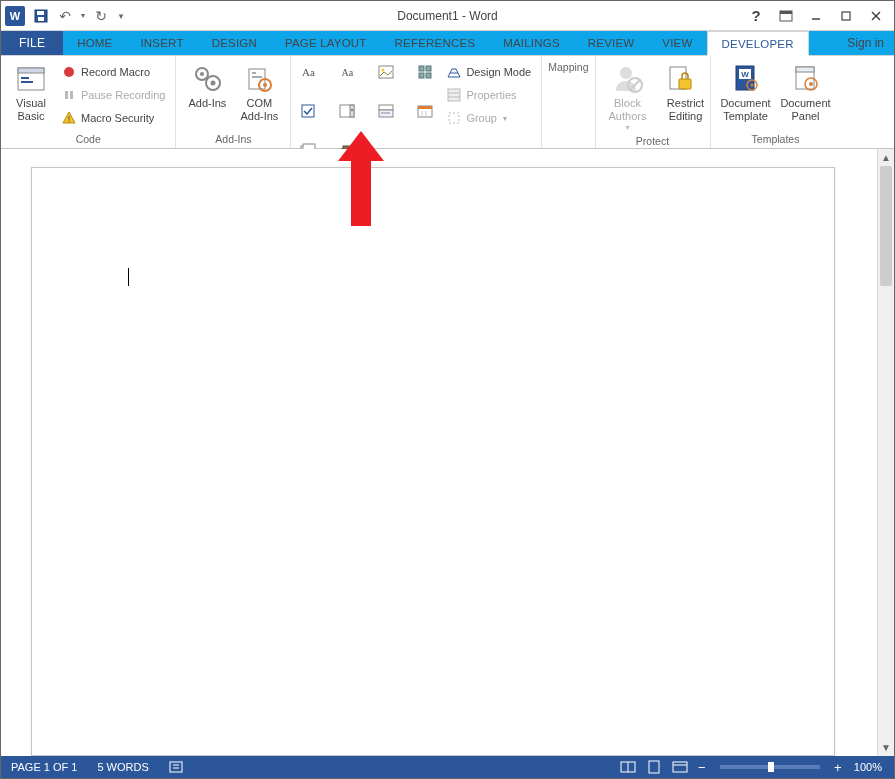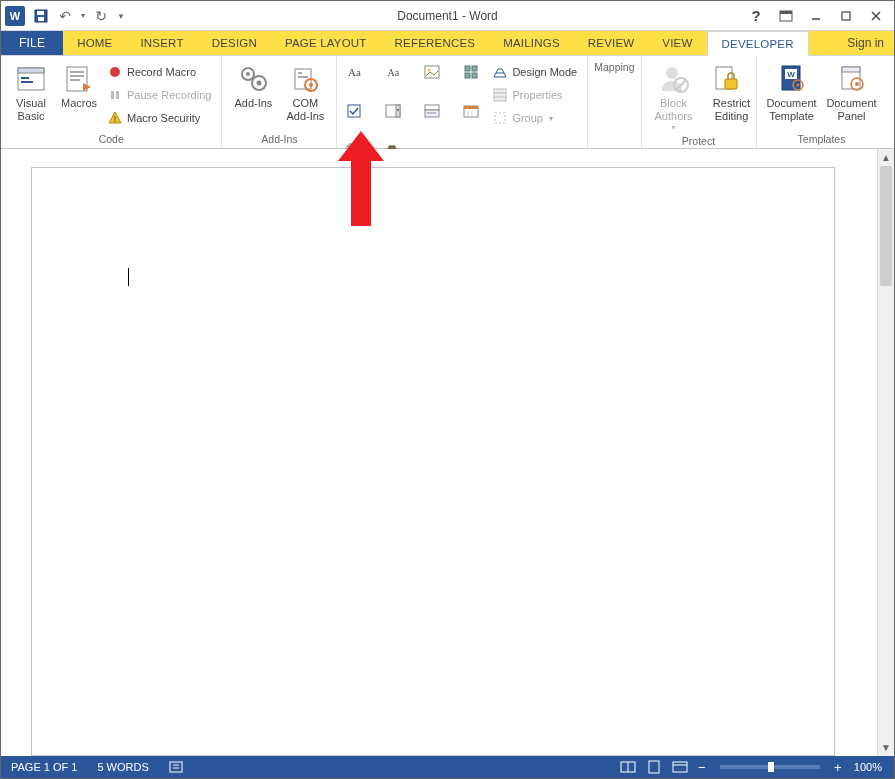--- a/index.html
+++ b/index.html
@@ -9,21 +9,21 @@
 .titlebar { height: 30px; background: #fff; display: flex; align-items: center; border-bottom: 1px solid #d4d4d4; position: relative; }
 .app-icon { width: 20px; height: 20px; background: #2b579a; margin: 0 5px 0 4px; display: flex; align-items: center; justify-content: center; color: #fff; font-size: 11px; font-weight: bold; border-radius: 2px; }
 .qat { display: flex; align-items: center; gap: 2px; }
 .qat-btn { width: 22px; height: 22px; display: flex; align-items: center; justify-content: center; color: #666; font-size: 14px; cursor: pointer; }
 .title-text { position: absolute; left: 50%; transform: translateX(-50%); font-size: 12px; color: #444; }
 .win-controls { margin-left: auto; display: flex; align-items: center; gap: 2px; padding-right: 4px; }
 .win-btn { width: 28px; height: 22px; display: flex; align-items: center; justify-content: center; color: #555; font-size: 13px; cursor: pointer; }
 .help-btn { font-weight: bold; font-size: 15px; color: #444; }
 
 
-.tabs-row { height: 25px; background: #fde047; display: flex; align-items: stretch; border-bottom: 1px solid #d4d4d4; }
+.tabs-row { height: 25px; background: #0ea5e9; display: flex; align-items: stretch; border-bottom: 1px solid #d4d4d4; }
 .tab { padding: 0 14px; font-size: 11.5px; color: #444; display: flex; align-items: center; cursor: pointer; text-transform: uppercase; letter-spacing: 0.2px; }
 .tab.file { background: #2b579a; color: #fff; padding: 0 18px; font-size: 12px; }
 .tab.active { border: 1px solid #d4d4d4; border-bottom: 1px solid #fff; color: #2b579a; margin-bottom: -1px; background: #fff; }
 .signin { margin-left: auto; padding: 0 10px; font-size: 12px; color: #444; display: flex; align-items: center; cursor: pointer; }
 
 
 .ribbon { height: 93px; background: #fff; border-bottom: 1px solid #c5c5c5; display: flex; }
 .group { border-right: 1px solid #e1e1e1; padding: 3px 6px 0 6px; display: flex; flex-direction: column; }
 .group-body { flex: 1; display: flex; gap: 2px; }
 .group-label { font-size: 10.5px; color: #666; text-align: center; padding: 2px 0 3px; }
@@ -129,32 +129,20 @@
           <svg width="32" height="32" viewBox="0 0 32 32">
               <rect x="3" y="5" width="26" height="22" fill="#fff" stroke="#888"></rect>
               <rect x="3" y="5" width="26" height="5" fill="#d0d8e8" stroke="#888"></rect>
               <rect x="6" y="14" width="8" height="2" fill="#2b579a"></rect>
               <rect x="6" y="18" width="12" height="2" fill="#2b579a"></rect>
             </svg>
         </div>
         <span style="white-space:pre-line;">Visual
 Basic</span>
       </div>
-      <div class="big-btn" style="width:44px;">
-        <div class="big-icon">
-          <svg width="32" height="32" viewBox="0 0 32 32">
-              <rect x="4" y="4" width="20" height="24" fill="#fff" stroke="#888"></rect>
-              <rect x="7" y="8" width="14" height="2" fill="#aaa"></rect>
-              <rect x="7" y="12" width="14" height="2" fill="#aaa"></rect>
-              <rect x="7" y="16" width="10" height="2" fill="#aaa"></rect>
-              <polygon points="20,20 28,24 20,28" fill="#d97f3a"></polygon>
-            </svg>
-        </div>
-        <span>Macros</span>
-      </div>
       <div class="small-list">
         <div class="small-btn">
           <span class="small-icon">
               <svg width="14" height="14">
                 <circle cx="7" cy="7" r="5" fill="#d83b3b"></circle>
               </svg>
             </span>
           <span>Record Macro</span>
         </div>
         <div class="small-btn disabled">

